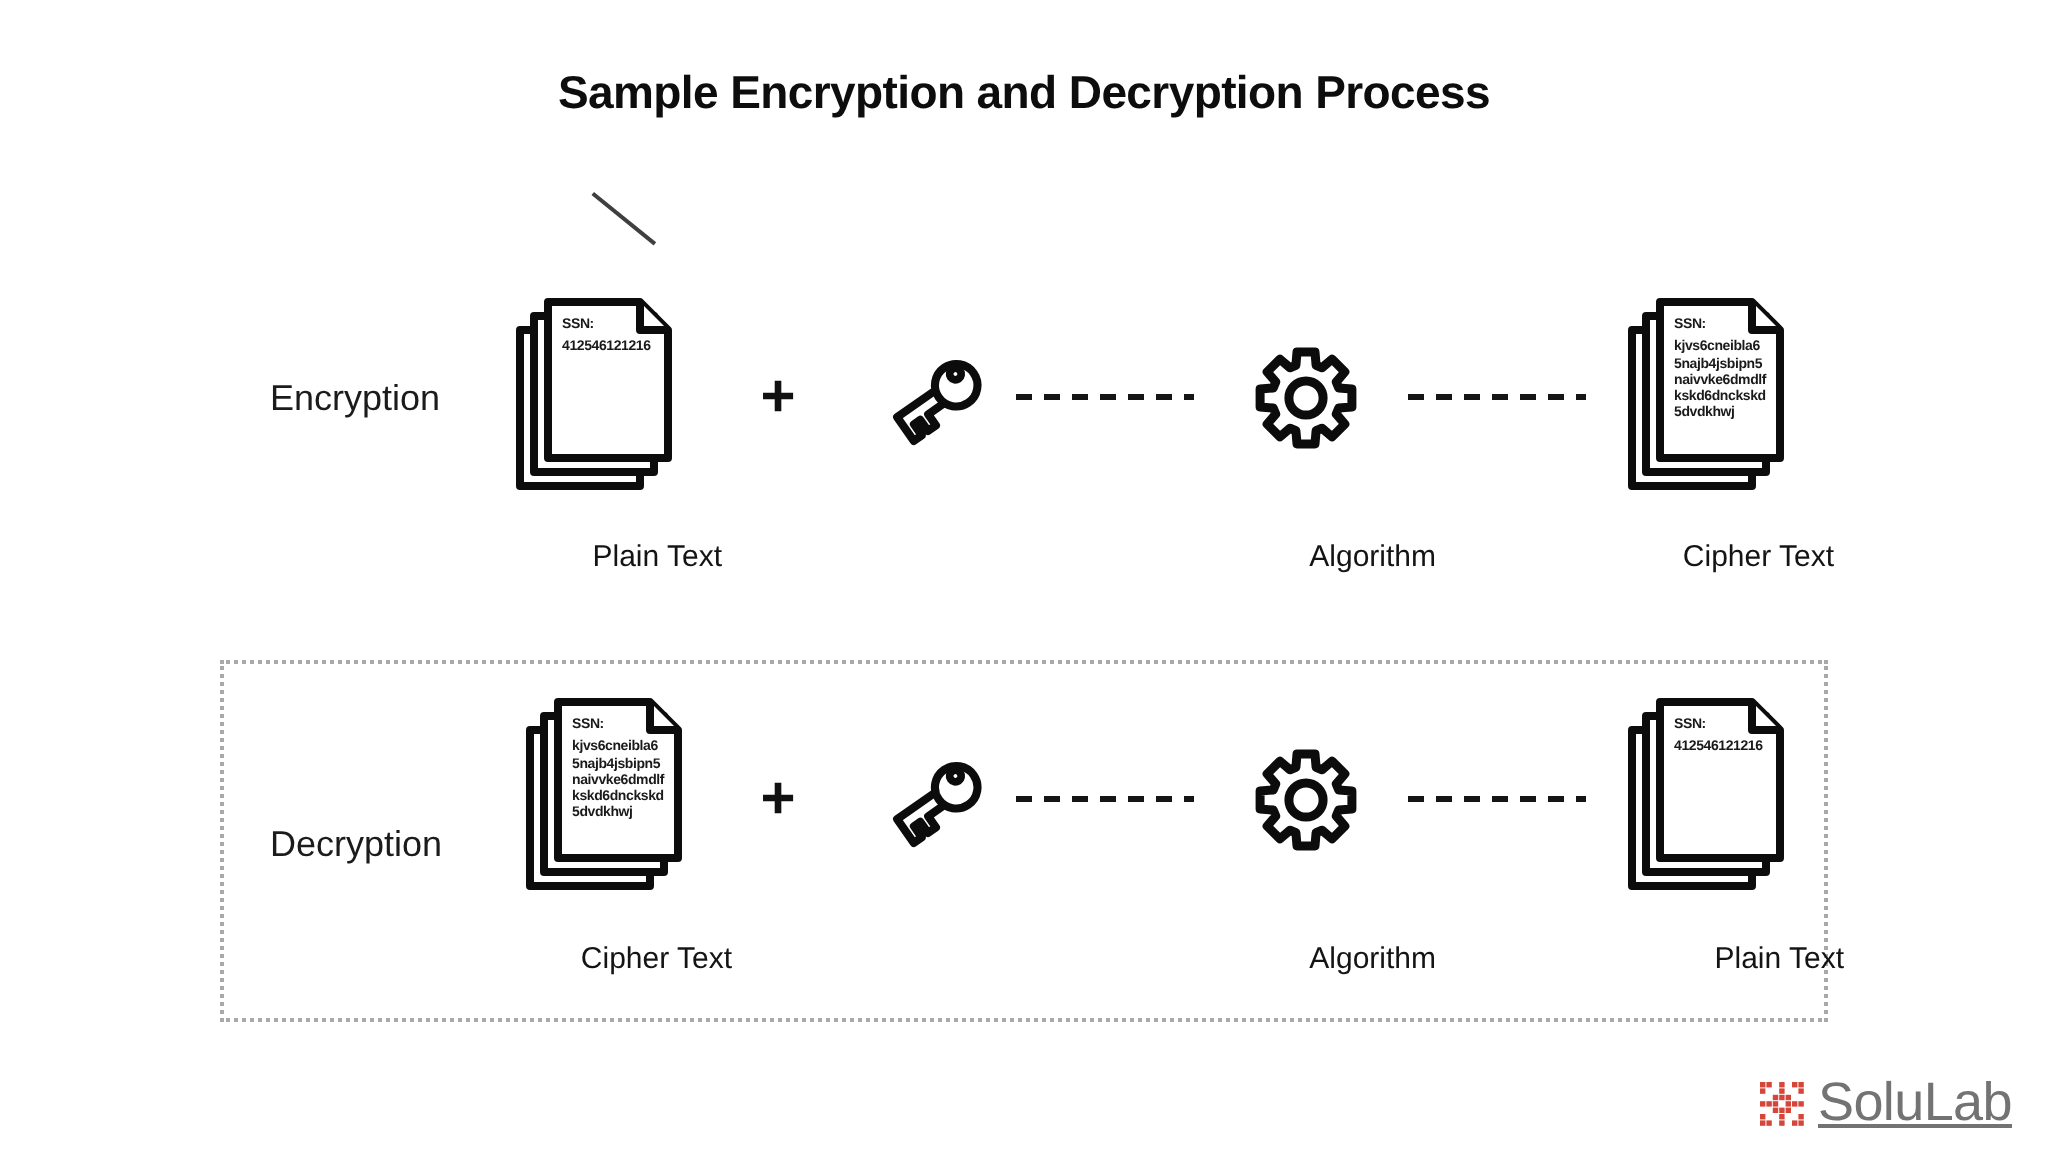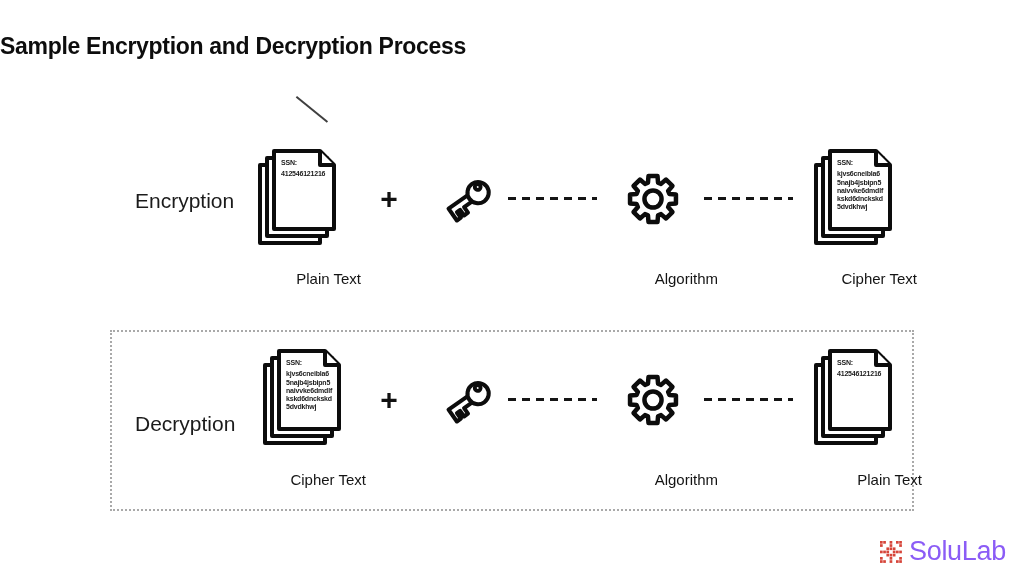--- a/index.html
+++ b/index.html
@@ -2,24 +2,24 @@
 <html><head>
 <meta charset="utf-8">
 <style>
   html,body{margin:0;padding:0;}
   body{
     width:1024px;height:576px;position:relative;overflow:hidden;
     background:#ffffff;color:#111;
     font-family:"Liberation Sans", sans-serif;
   }
   .title{
-    position:absolute;left:0;right:0;top:33px;text-align:left;
+    position:absolute;left:0;right:0;top:33px;text-align:center;
     font-size:23px;font-weight:700;letter-spacing:-0.3px;color:#0d0d0d;
   }
-  .row-label{position:absolute;font-size:21px;color:#1b1b1b;}
+  .row-label{position:absolute;font-size:18px;color:#1b1b1b;}
   .stage-label{position:absolute;width:130px;text-align:right;font-size:15px;color:#141414;}
   .plus{position:absolute;width:30px;text-align:center;font-size:30px;font-weight:700;color:#111;line-height:30px;}
   .dash{
     position:absolute;height:3px;width:89px;
     background:repeating-linear-gradient(90deg,#151515 0 8px,transparent 8px 14px);
   }
   .doc{position:absolute;width:78px;height:96px;}
   .doc svg{position:absolute;left:0;top:0;width:78px;height:96px;}
   .pg{fill:#fff;stroke:#0c0c0c;stroke-width:4;stroke-linejoin:round;}
   .fold{fill:#fff;stroke:#0c0c0c;stroke-width:4;stroke-linejoin:round;}
@@ -37,21 +37,21 @@
     border:2px dotted #a9a9a9;box-sizing:border-box;
   }
   .stray{
     position:absolute;left:297px;top:96px;width:40px;height:0;
     border-top:2px solid #3f3f3f;transform:rotate(39deg);transform-origin:left top;
   }
   .logo{position:absolute;left:880px;top:536px;height:30px;}
   .logo-icon{position:absolute;left:0;top:5px;width:23px;height:23px;}
   .logo-text{
     position:absolute;left:29px;top:0;font-size:27px;font-weight:500;
-    color:#8b5cf6;letter-spacing:-0.3px;
+    color:#737373;letter-spacing:-0.3px;text-decoration:underline;
   }
 </style>
 </head>
 <body>
 
 <div class="title">Sample Encryption and Decryption Process</div>
 
 <div class="stray"></div>
 
 <div class="row-label" style="left:135px;top:189px;">Encryption</div>

